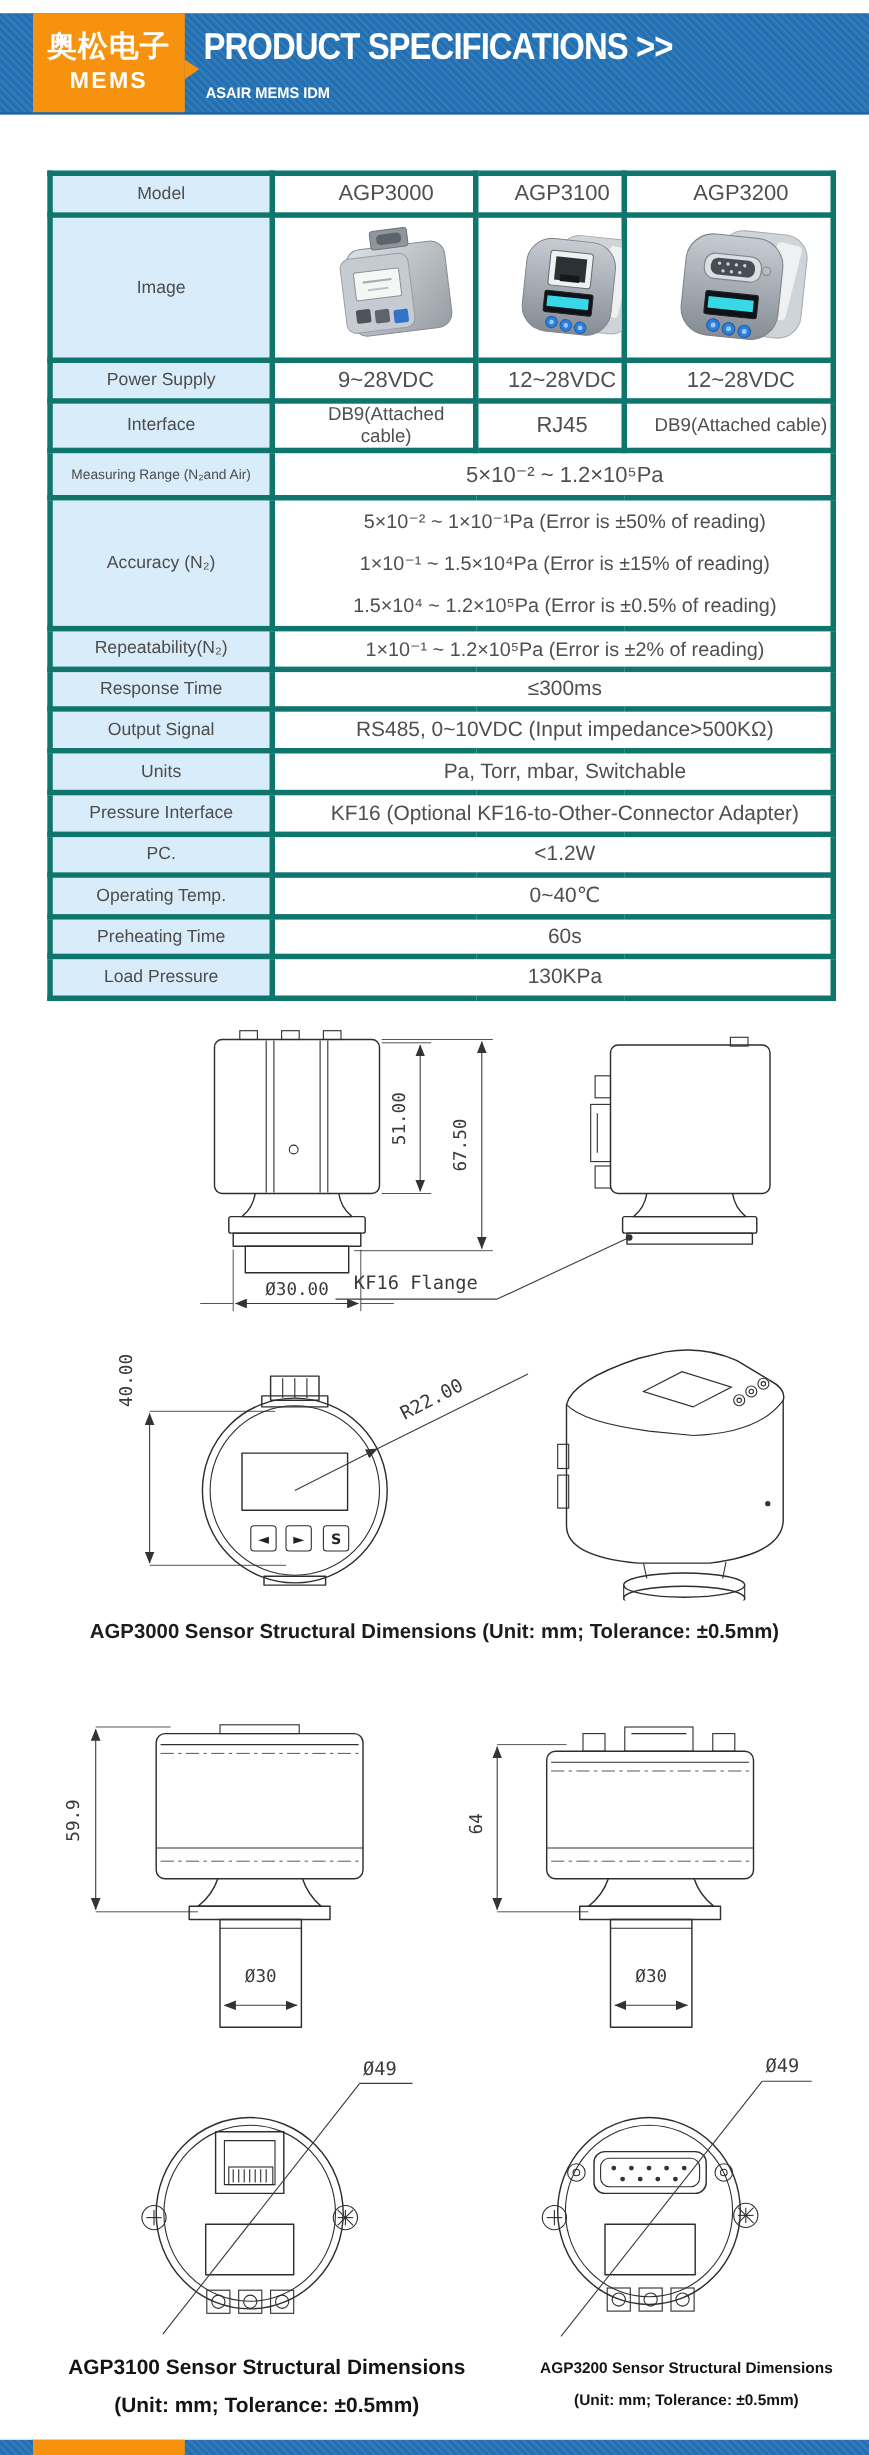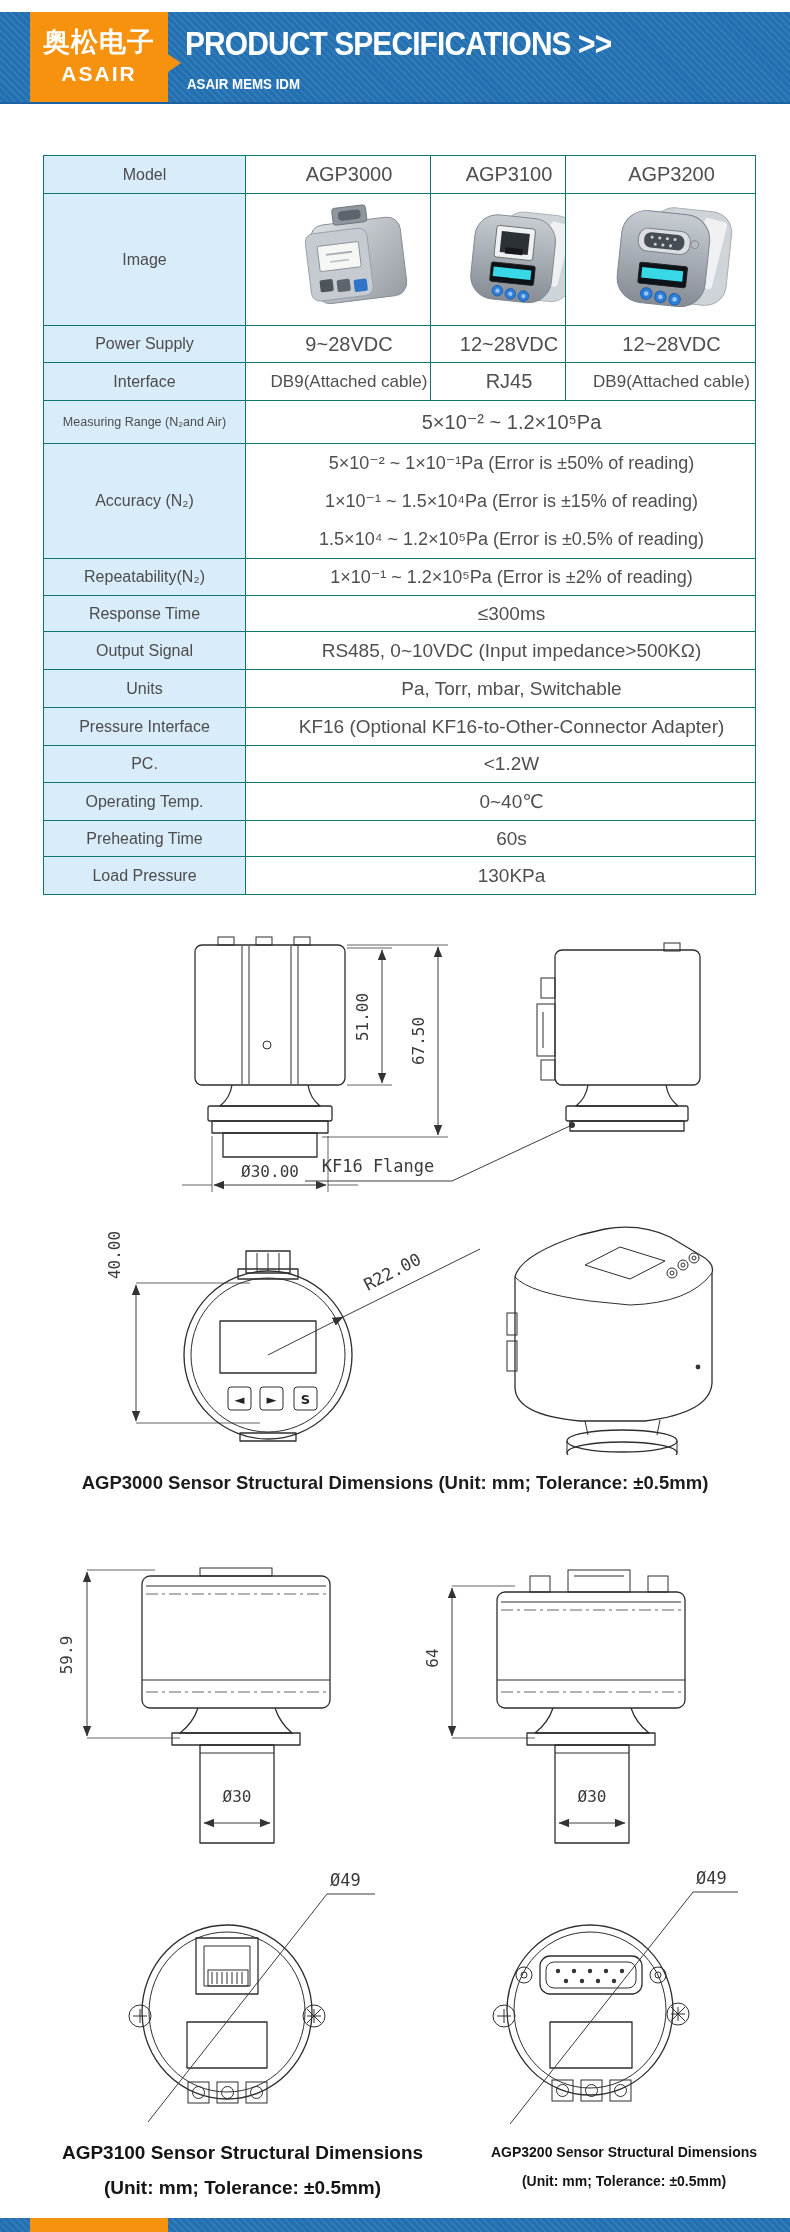--- a/index.html
+++ b/index.html
@@ -14,21 +14,21 @@
   .logo-cn{color:#fff;font-weight:bold;font-size:27px;letter-spacing:1px;line-height:1.1;}
   .logo-en{color:#fff;font-weight:bold;font-size:21px;letter-spacing:2px;margin-top:4px;}
   .logo-arrow{position:absolute;left:168px;top:42px;width:0;height:0;
     border-left:13px solid #f7920e;border-top:9px solid transparent;border-bottom:9px solid transparent;}
   .banner-title{position:absolute;left:185px;top:12px;color:#fff;font-weight:bold;font-size:34px;
     letter-spacing:-1px;transform:scaleX(.88);transform-origin:left center;white-space:nowrap;}
   .banner-sub{position:absolute;left:187px;top:64px;color:#fff;font-weight:bold;font-size:14px;
     transform:scaleX(.95);transform-origin:left center;}
   
   .spec-table{position:absolute;left:43px;top:155px;width:712px;border-collapse:collapse;table-layout:fixed;}
-  .spec-table td{border:1px solid #0f766e;text-align:center;vertical-align:middle;padding:0 2px;overflow:hidden;}
+  .spec-table td{border:5px solid #0f766e;text-align:center;vertical-align:middle;padding:0 2px;overflow:hidden;}
   .spec-table td.lbl{background:#d9ecfa;font-size:16px;color:#4c4c4c;}
   .spec-table td.lbl.small{font-size:12.5px;}
   .spec-table td.val{font-size:19px;color:#4f4f4f;background:#fff;padding-left:24px;}
   .spec-table td.val.big{font-size:20px;}
   .spec-table td.val.mid{font-size:17px;margin-left:46px;}
   .spec-table td.val.acc{font-size:18px;}
   .acc-line{height:38px;line-height:38px;}
   .img-cell svg{display:block;margin:0 auto;}
   
   .drw{position:absolute;}
@@ -65,21 +65,21 @@
         <stop offset="1" stop-color="#858c94"></stop>
     </linearGradient>
   </defs>
 </svg>
 
 <div class="page">
 
   <div class="banner">
     <div class="logo">
       <div class="logo-cn">奥松电子</div>
-      <div class="logo-en">ASAIR</div>
+      <div class="logo-en">MEMS</div>
     </div>
     <div class="logo-arrow"></div>
     <div class="banner-title">PRODUCT SPECIFICATIONS &gt;&gt;</div>
     <div class="banner-sub">ASAIR MEMS IDM</div>
   </div>
 
   <table class="spec-table">
     <colgroup>
         <col style="width:202px">
         <col style="width:185px">

